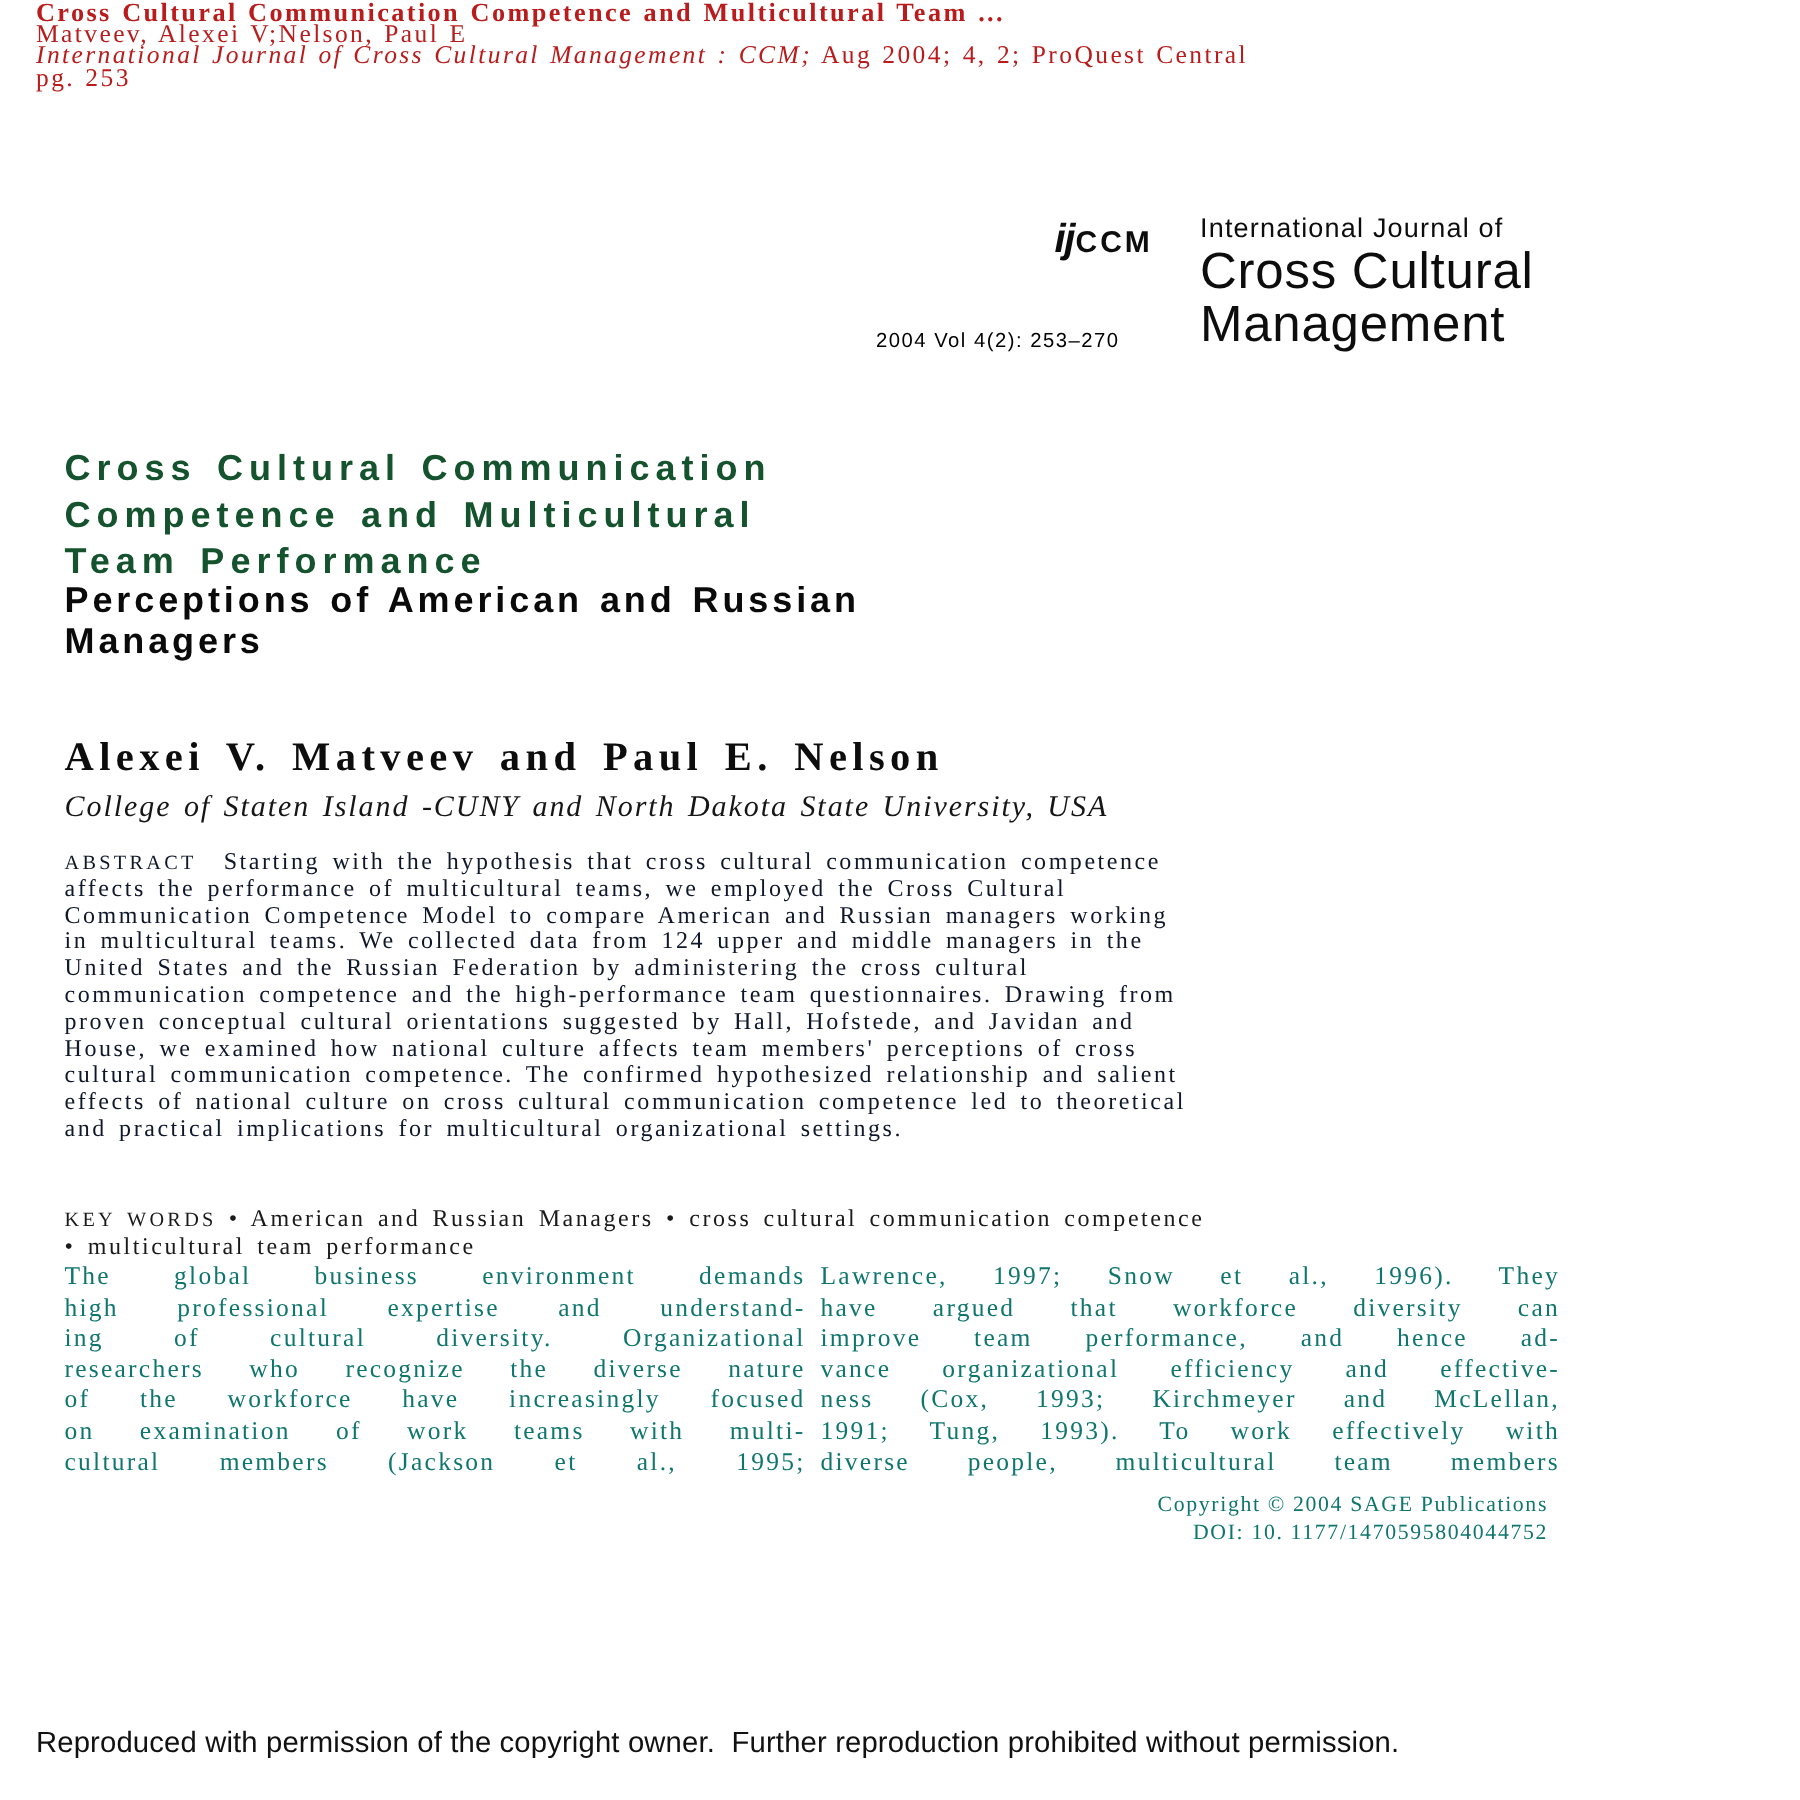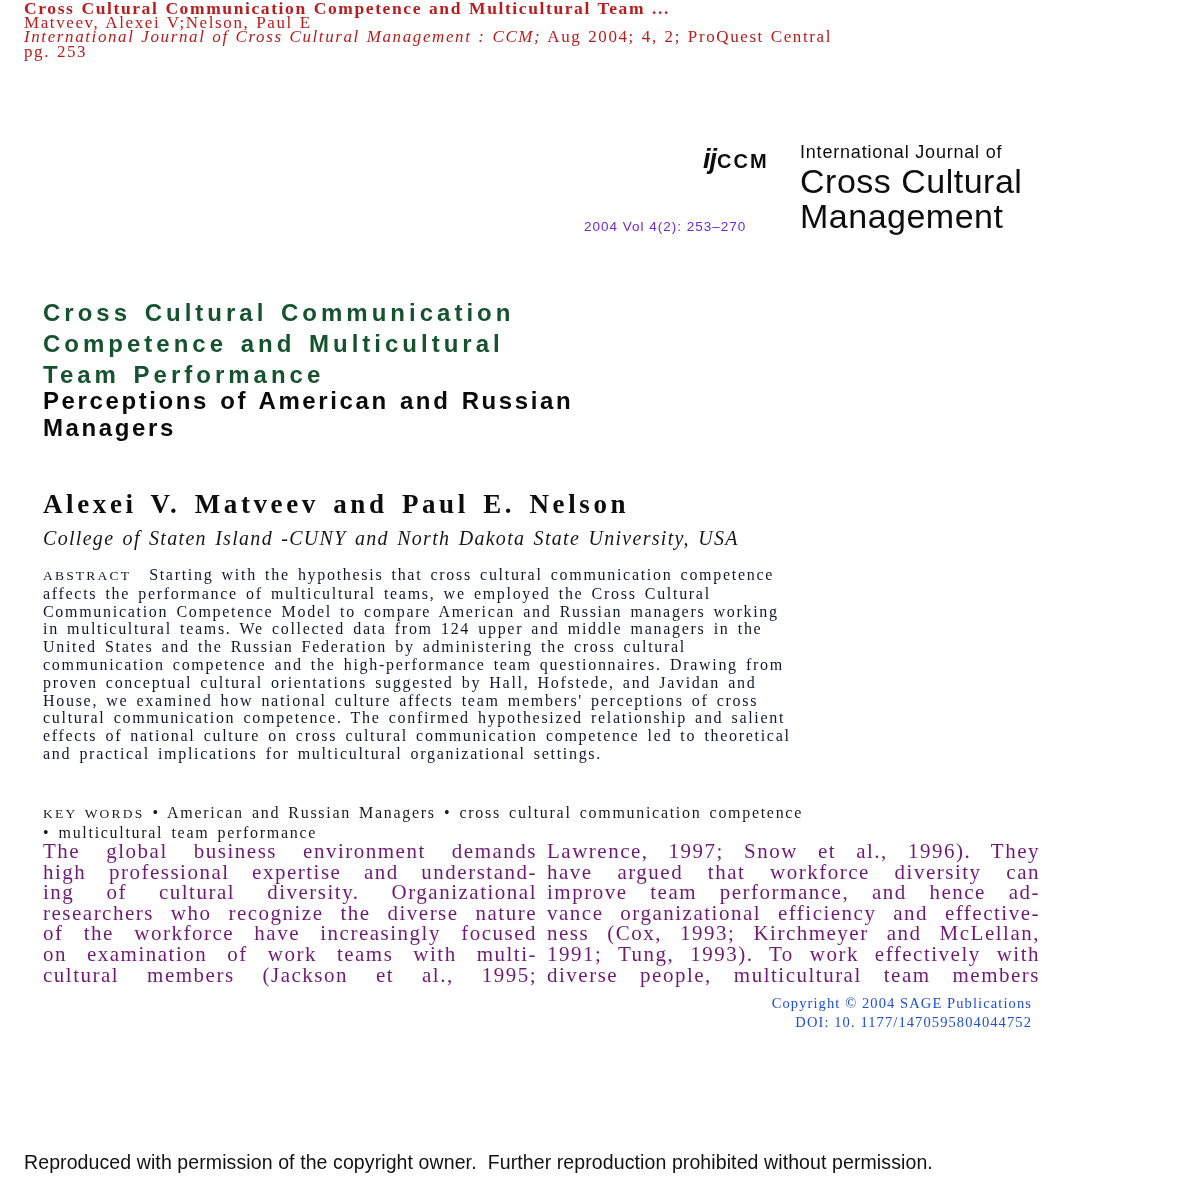--- a/index.html
+++ b/index.html
@@ -21,21 +21,21 @@
   
   .brand-logo {
     position:absolute; left:703px; top:144px;
     font-family:"Liberation Sans", sans-serif; color:#0d0d0d;
   }
   .logo-ij { font-style:italic; font-weight:700; font-size:27px; letter-spacing:-1px; }
   .logo-ccm { font-weight:700; font-size:20px; letter-spacing:2px; margin-left:1px; }
   .brand-citation {
     position:absolute; left:584px; top:219px;
     font-family:"Liberation Sans", sans-serif; font-size:13.5px;
-    letter-spacing:1px; color:#6d28d9;
+    letter-spacing:1px; color:#000000;
   }
   .brand-name {
     position:absolute; left:800px; top:140px;
     font-family:"Liberation Sans", sans-serif; color:#0d0d0d;
   }
   .brand-line1 { font-size:18px; letter-spacing:0.8px; line-height:24px; }
   .brand-line2, .brand-line3 { font-size:34px; line-height:35px; letter-spacing:0.5px; }
 
   
   .art-title {
@@ -73,32 +73,32 @@
     color:#1a1a1a;
   }
   .label { font-size:13.5px; letter-spacing:2.2px; }
   .abstract .label { margin-right:18px; }
   .keywords .label { margin-right:8px; }
   .pre { white-space:pre-line; }
 
   
   .col {
     position:absolute; top:841px;
-    font-size:21px; line-height:20.6px; letter-spacing:1.5px;
+    font-size:17px; line-height:20.6px; letter-spacing:1.5px;
     white-space:pre-line; text-align:justify; text-align-last:justify;
-    color:#701a75;
+    color:#0f766e;
   }
   .col-left  { left:43px;  width:494px; }
   .col-right { left:547px; width:493px; }
 
   
   .copyright {
     position:absolute; left:640px; top:994px; width:392px;
     text-align:right; font-size:14.5px; line-height:18.8px; letter-spacing:1.1px;
-    color:#1d4ed8;
+    color:#0f766e;
   }
 
   
   .repro {
     position:absolute; left:24px; top:1151px;
     font-family:"Liberation Sans", sans-serif; font-size:19.5px;
     letter-spacing:0.1px; white-space:pre; color:#111111;
   }
 </style>
 </head>

